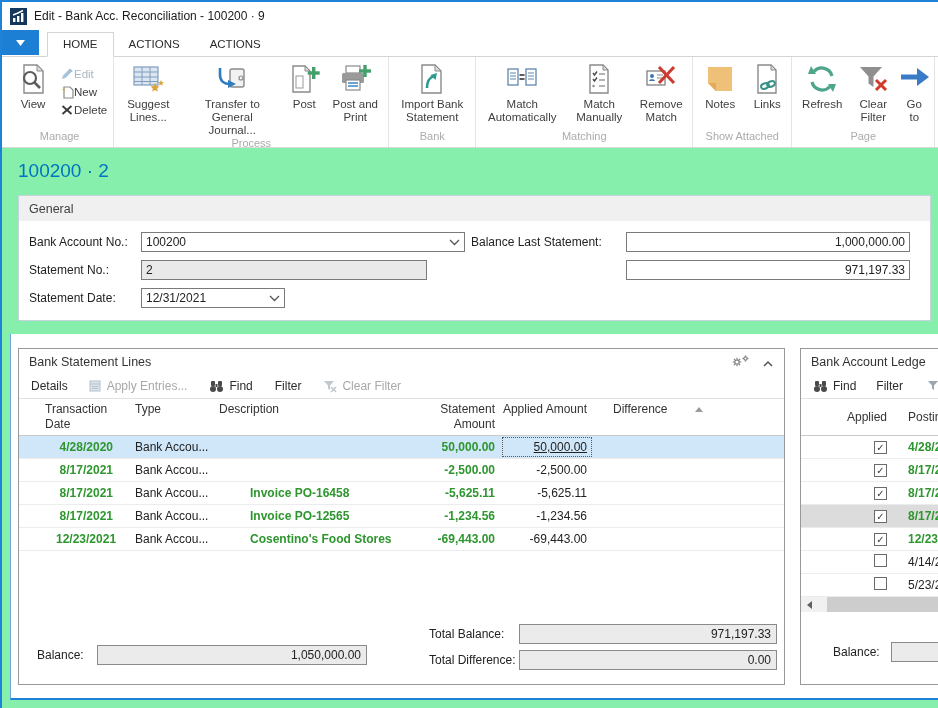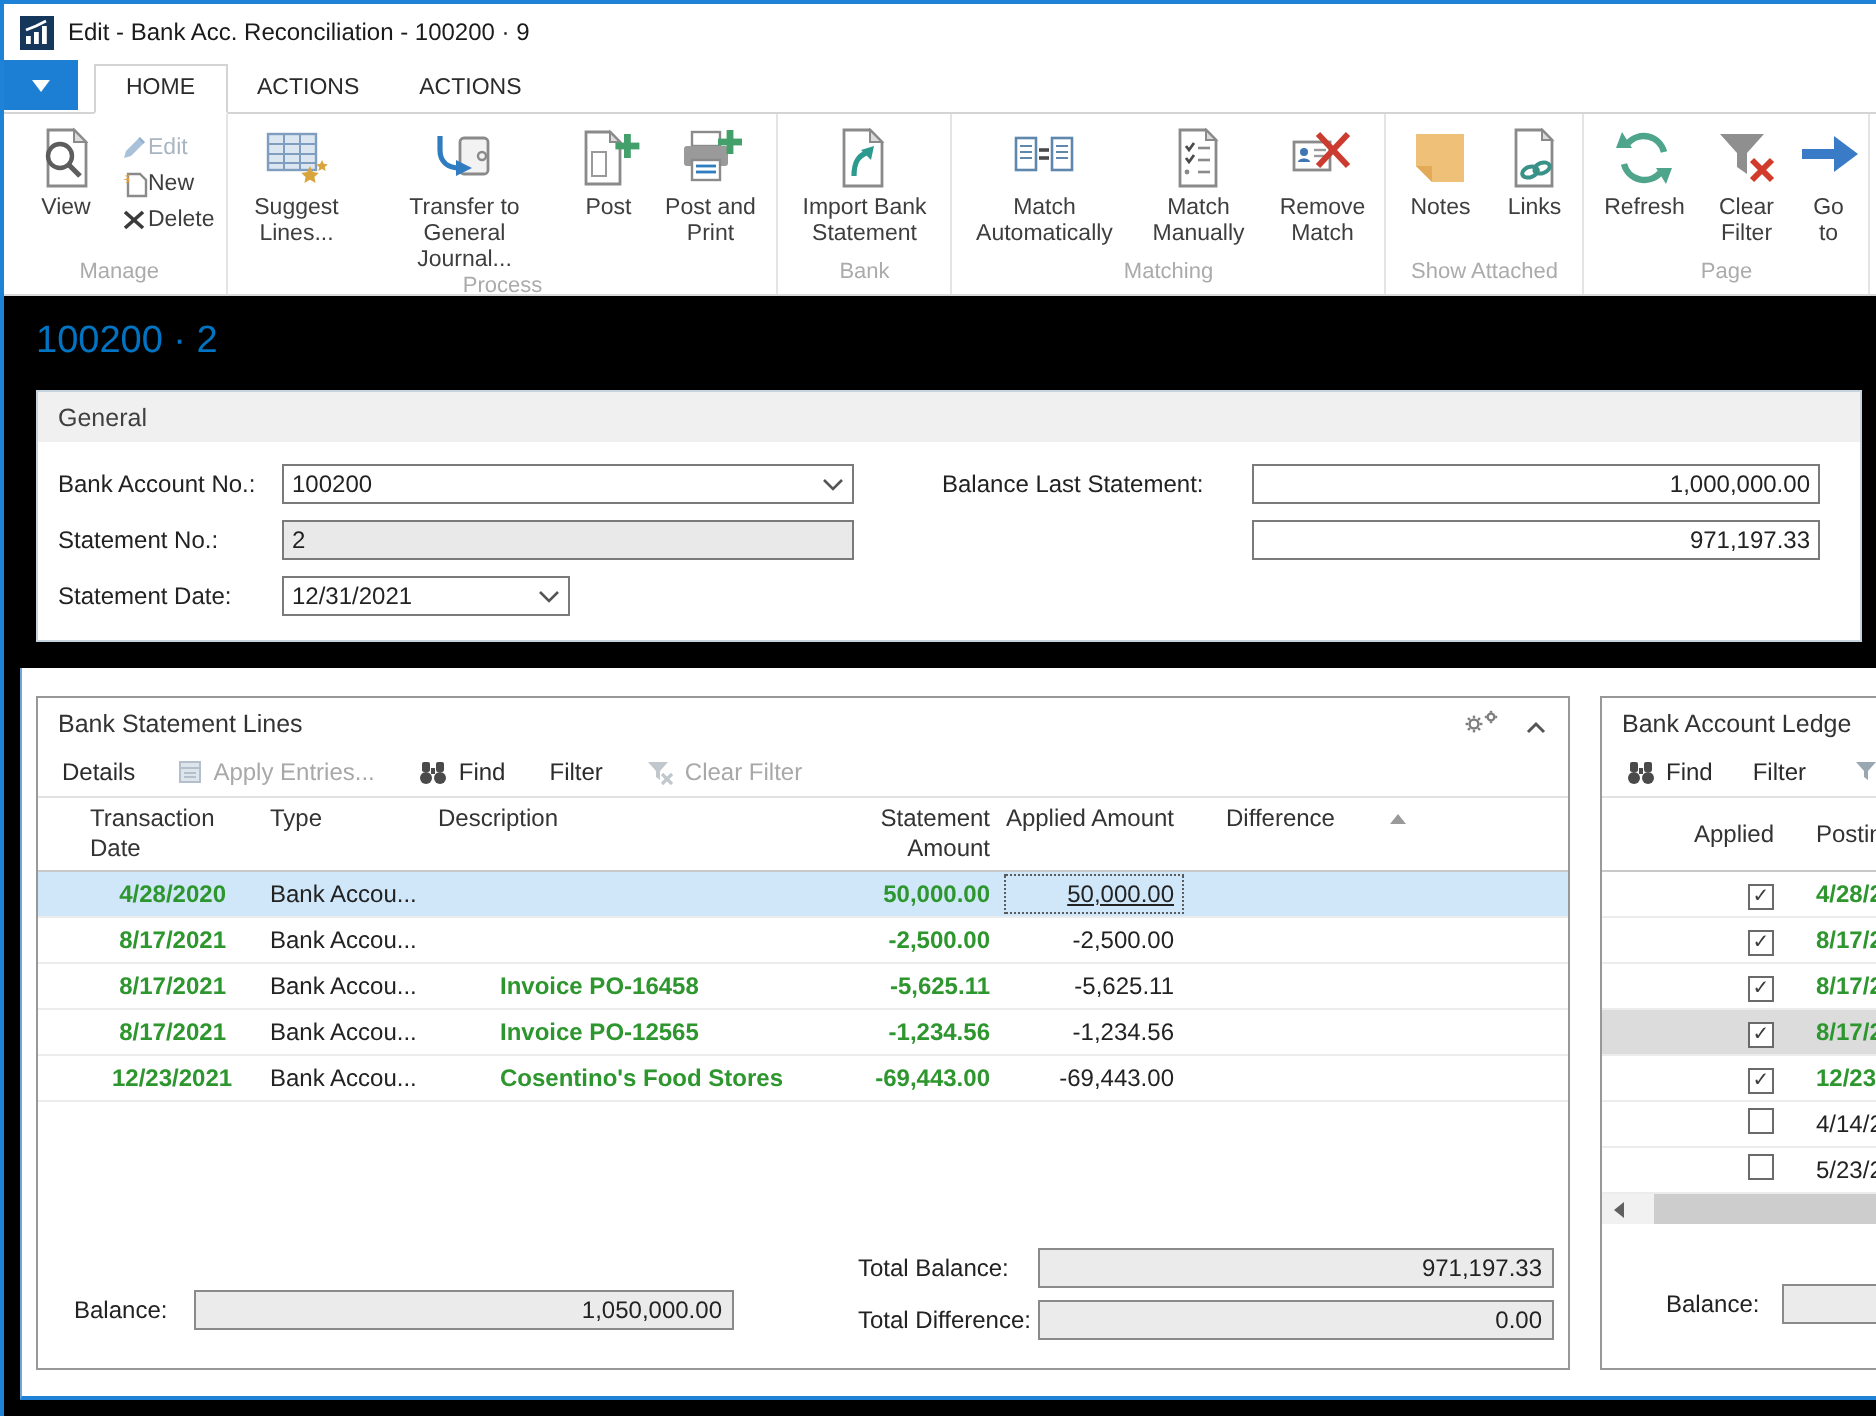--- a/index.html
+++ b/index.html
@@ -25,21 +25,21 @@
   .rbuttons{flex:1; display:flex; align-items:flex-start; padding-top:5px;}
   .rlabel{height:17px; text-align:center; color:#ababab; font-size:11px;}
   .bb{display:flex; flex-direction:column; align-items:center; padding:1px 7px 0; cursor:pointer;}
   .bb .ic{width:32px; height:32px;}
   .bb .lbl{margin-top:3px; font-size:11.5px; line-height:13px; text-align:center; color:#3e3e3e;}
   .sb-stack{display:flex; flex-direction:column; justify-content:flex-start; padding:3px 4px 0 2px;}
   .sb{display:flex; align-items:center; gap:0; font-size:11.5px; color:#3e3e3e; margin:2px 0; cursor:pointer;}
   .sb .ic{width:14px; height:14px;}
   .sb.disabled{color:#a9b6c1; cursor:default;}
   
-  .content{position:relative; height:560px; background:#000000;}
+  .content{position:relative; height:560px; background:#86efac;}
   .page-title{position:absolute; left:16px; top:12px; font-size:19px; color:#0074c2;}
   
   .general{position:absolute; left:16px; top:47px; width:913px; height:126px; border:1px solid #c5d3df; background:#fff;}
   .g-head{height:25px; background:#f0f0f0; display:flex; align-items:center; padding-left:10px; font-size:12.5px; color:#404040;}
   .fld-label{position:absolute; font-size:12px; color:#222; line-height:20px;}
   .fld{position:absolute; height:20px; border:1px solid #7a7a7a; background:#fff; display:flex; align-items:center; padding:0 4px; font-size:12px;}
   .fld.disabled{background:#e9e9e9;}
   .fld .val{flex:1; white-space:nowrap; overflow:hidden;}
   .fld .val.right{text-align:right;}
   .fld .combo{margin-left:4px;}
@@ -318,21 +318,21 @@
     </div>
   </div>
 
   <div class="content">
     <div class="page-title">100200 · 2</div>
 
     <div class="general">
       <div class="g-head">General</div>
 
       <span class="fld-label" style="left:10px; top:36px;">Bank Account No.:</span>
-      <div class="fld" style="left:122px; top:36px; width:286px;">
+      <div class="fld" style="left:122px; top:36px; width:324px;">
         <span class="val">100200</span>
         <svg class="combo" width="11" height="7" viewBox="0 0 11 7">
             <polyline points="1,1 5.5,5.5 10,1" fill="none" stroke="#555" stroke-width="1.3"></polyline>
           </svg>
       </div>
 
       <span class="fld-label" style="left:10px; top:64px;">Statement No.:</span>
       <div class="fld disabled" style="left:122px; top:64px; width:286px;">
         <span class="val">2</span>
       </div>

